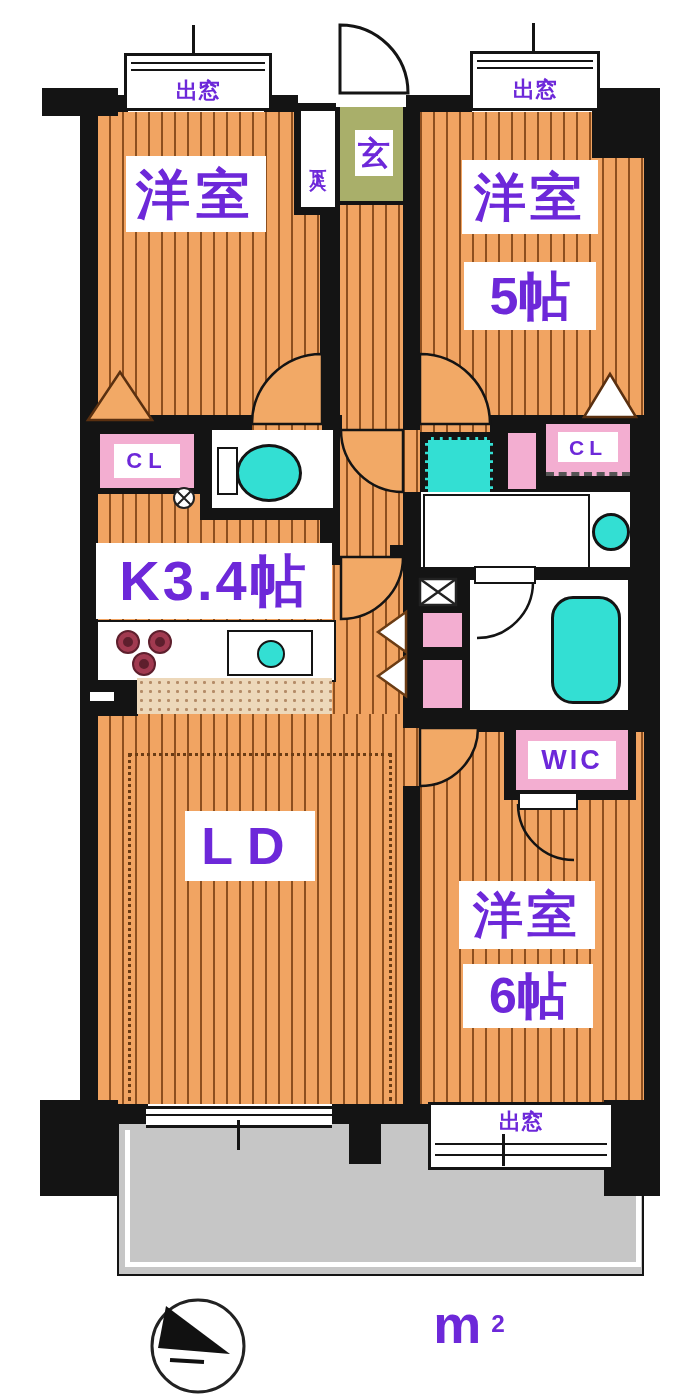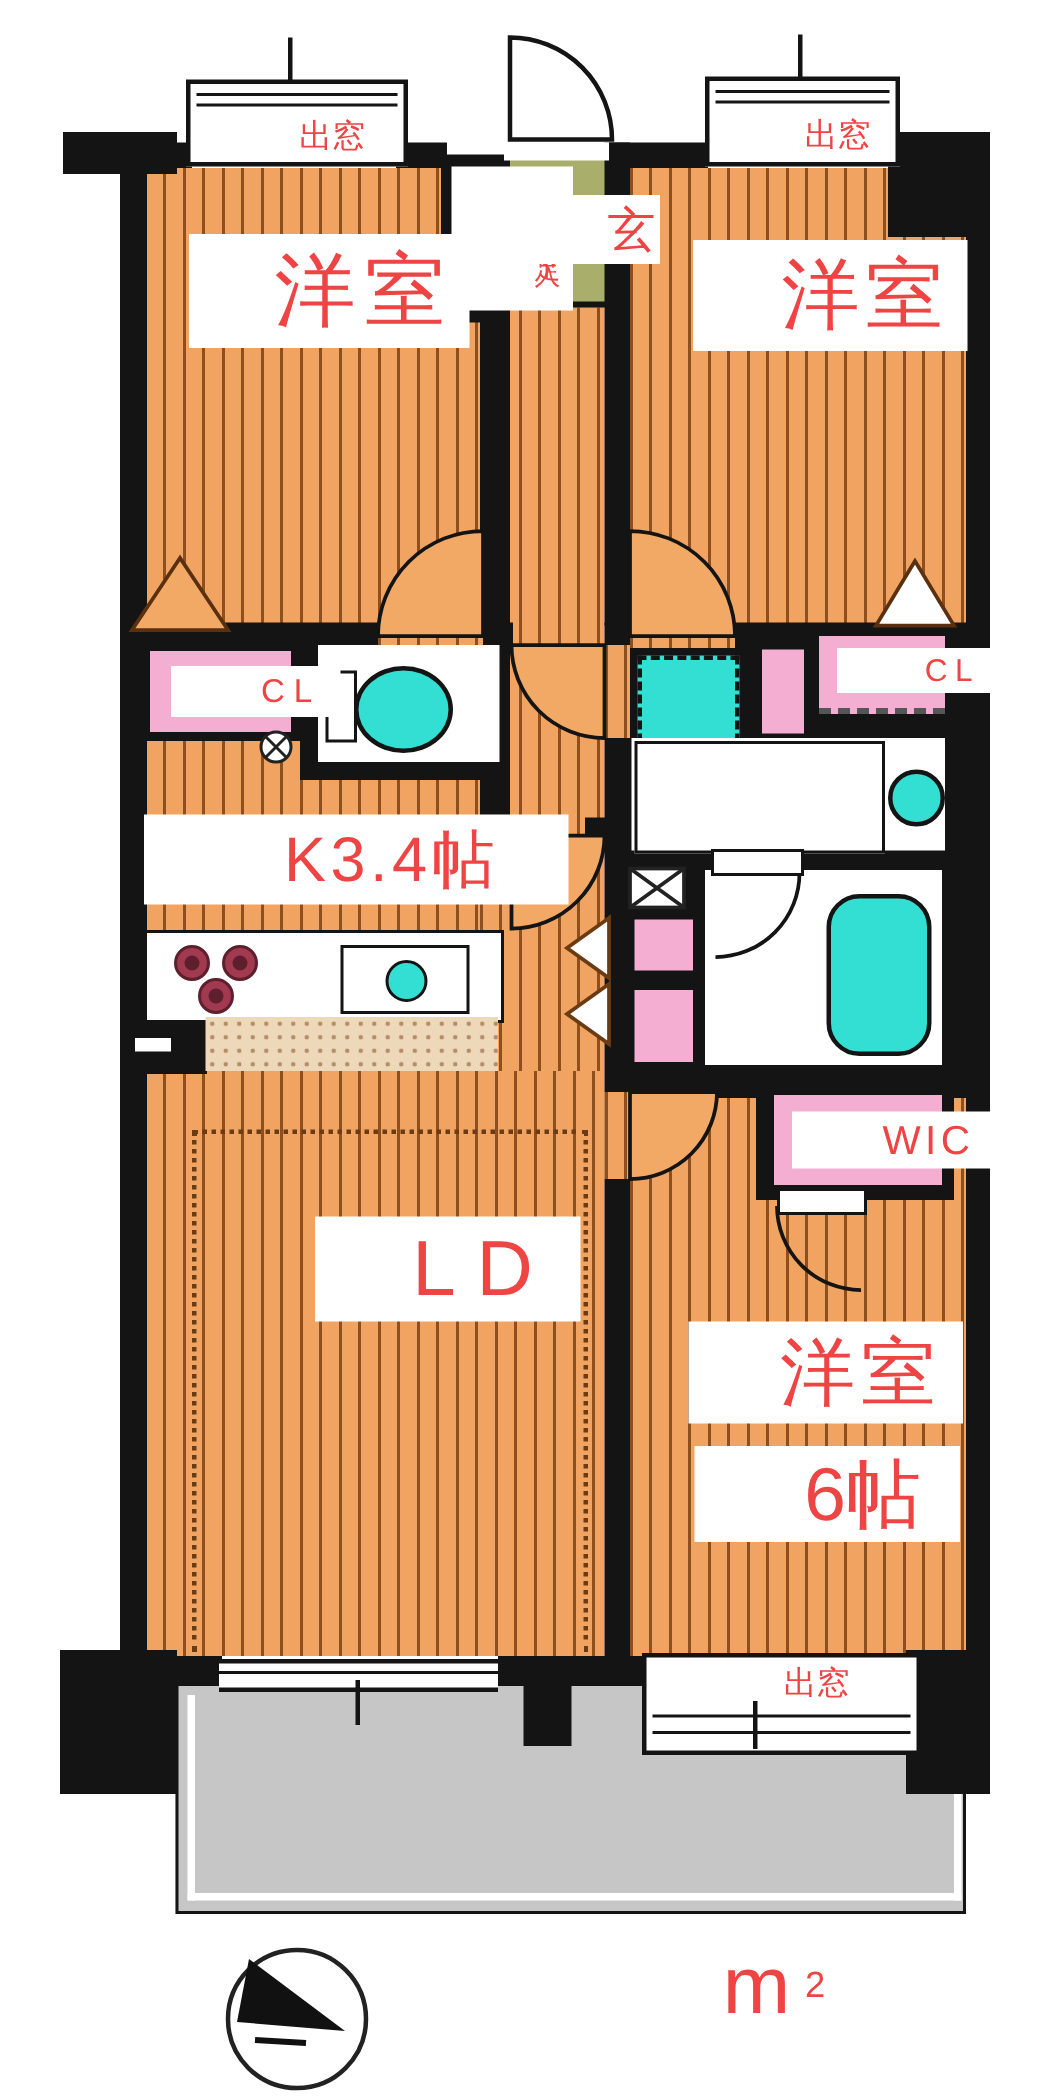--- a/index.html
+++ b/index.html
@@ -10,22 +10,22 @@
         background-image:repeating-linear-gradient(to right, rgba(116,58,14,.8) 0 2px, transparent 2px 13px);}
   .wall{position:absolute;background:#141414;}
   .whitebox{position:absolute;background:#fff;}
   .pink{position:absolute;background:#F3AED1;}
   .teal{position:absolute;background:#33DFD3;}
   .tile{position:absolute;background-color:#EDD8BA;
         background-image:radial-gradient(circle, rgba(150,100,60,.65) 1.3px, transparent 1.7px);
         background-size:9px 9px;}
   .balcony{position:absolute;background:#C6C6C6;border:2px solid #141414;}
   .genkan{position:absolute;background:#A9AF6A;}
-  .lbl{position:absolute;background:#fff;color:#ef4444;display:flex;align-items:center;
-       justify-content:center;font-weight:400;line-height:1;white-space:nowrap;padding-left:47px;}
+  .lbl{position:absolute;background:#fff;color:#6d28d9;display:flex;align-items:center;
+       justify-content:center;font-weight:700;line-height:1;white-space:nowrap;}
   .lbl-plain{background:transparent;}
   .vtext{writing-mode:vertical-rl;text-orientation:upright;letter-spacing:2px;}
   .tick{position:absolute;background:#141414;}
   .svglayer{position:absolute;left:0;top:0;pointer-events:none;}
   .bayline{position:absolute;left:4px;right:4px;height:2px;background:#141414;}
   .dotted-ld{position:absolute;border:3px dotted #6b3c14;border-bottom:none;background:transparent;}
   sup{font-size:45%;}
 </style>
 </head>
 <body>
@@ -183,24 +183,25 @@
   </svg>
 
   <div class="lbl" style="left:301px;top:111px;width:34px;height:96px;font-size:17px;">
     <span class="vtext">下足入</span>
   </div>
   <div class="lbl" style="left:355px;top:130px;width:38px;height:46px;font-size:32px;">玄</div>
 
   <div class="lbl" style="left:126px;top:156px;width:140px;height:76px;font-size:54px;letter-spacing:6px;">洋室</div>
 
   <div class="lbl" style="left:462px;top:160px;width:136px;height:74px;font-size:52px;letter-spacing:4px;">洋室</div>
-
-  <div class="lbl" style="left:96px;top:543px;width:236px;height:60px;font-size:42px;letter-spacing:3px;">K3.4帖</div>
-
-  <div class="lbl" style="left:185px;top:811px;width:130px;height:70px;font-size:52px;letter-spacing:14px;margin-left:25px;">LD</div>
+  <div class="lbl" style="left:464px;top:262px;width:132px;height:68px;font-size:52px;">5帖</div>
+
+  <div class="lbl" style="left:96px;top:543px;width:236px;height:76px;font-size:56px;letter-spacing:3px;">K3.4帖</div>
+
+  <div class="lbl" style="left:185px;top:811px;width:130px;height:70px;font-size:52px;letter-spacing:14px;">LD</div>
 
   <div class="lbl" style="left:459px;top:881px;width:136px;height:68px;font-size:50px;letter-spacing:4px;">洋室</div>
   <div class="lbl" style="left:463px;top:964px;width:130px;height:64px;font-size:50px;">6帖</div>
 
 
   <div class="lbl lbl-plain" style="left:318px;top:1286px;width:312px;height:76px;font-size:54px;letter-spacing:10px;background:transparent;">
       <span>m</span>
       <sup>2</sup>
   </div>
 

